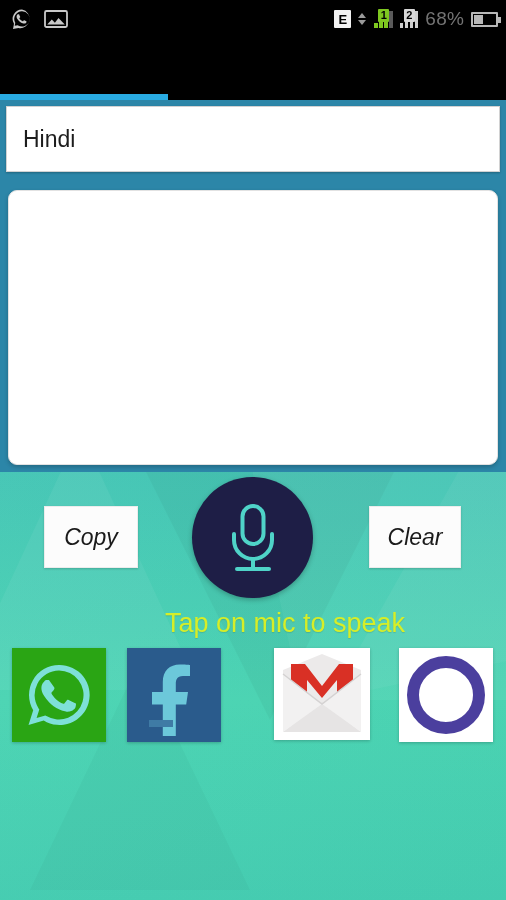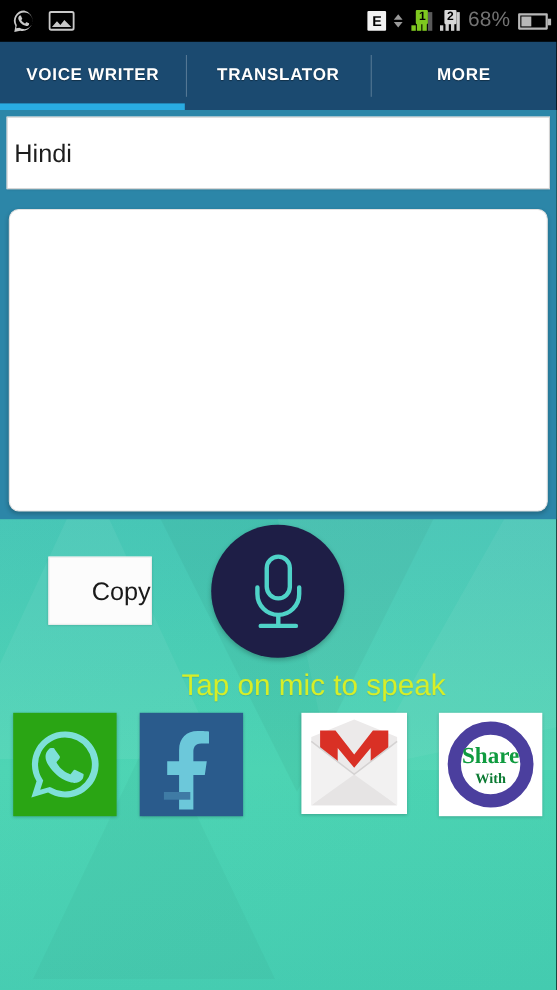--- a/index.html
+++ b/index.html
@@ -124,43 +124,44 @@
     position: absolute; left: 0; top: 100px;
     width: 506px; height: 372px;
     background: #2c86a8;
   }
   #lang-spinner {
     position: absolute; left: 6px; top: 106px;
     width: 494px; height: 66px;
     background: #ffffff;
     border: 1px solid #d2d2d2;
     display: flex; align-items: center;
-    padding-left: 6px;
+    padding-left: 16px;
     box-shadow: 0 1px 2px rgba(0,0,0,.25);
   }
   #lang-spinner .lang-label {
     color: #1d1d1d; font-size: 23px;
   }
   #textarea-box {
     position: absolute; left: 8px; top: 190px;
     width: 490px; height: 275px;
     background: #ffffff;
     border-radius: 9px;
     border: 1px solid #e2e2e2;
     box-shadow: 0 2px 4px rgba(0,0,0,.22);
   }
 
   
   .flat-btn {
     position: absolute;
     background: #fcfcfc;
     border: 1px solid #ececec;
-    display: flex; align-items: center; justify-content: flex-end;
+    display: flex; align-items: center; justify-content: center;
     color: #1a1a1a; font-size: 23px;
     box-shadow: 0 1px 2px rgba(0,0,0,.18);
+    font-style: italic;
   }
   #btn-copy  { left: 44px;  top: 506px; width: 94px; height: 62px; }
   #btn-clear { left: 369px; top: 506px; width: 92px; height: 62px; }
 
   #mic-button {
     position: absolute; left: 192px; top: 477px;
     width: 121px; height: 121px;
     background: #1e1e46;
     border-radius: 50%;
     display: flex; align-items: center; justify-content: center;
@@ -236,31 +237,20 @@
             <i class="dim" style="height:17px;background:#cfcfcf"></i>
         </div>
       </div>
       <span class="sb-text">68%</span>
       <div class="battery">
           <div class="fill"></div>
         </div>
     </div>
   </div>
 
-  <div id="tabbar">
-    <div class="tab">
-      <span>VOICE WRITER</span>
-    </div>
-    <div class="tab">
-      <span>TRANSLATOR</span>
-    </div>
-    <div class="tab">
-      <span>MORE</span>
-    </div>
-  </div>
   <div id="tab-underline"></div>
 
   <div id="content">
     <div class="poly p5"></div>
     <div class="poly p6"></div>
     <div class="poly p1"></div>
     <div class="poly p2"></div>
     <div class="poly p3"></div>
     <div class="poly p4"></div>
     <div class="poly p7"></div>
@@ -280,20 +270,23 @@
 
   <div id="mic-button">
     <svg width="72" height="80" viewBox="0 0 72 80">
       <rect x="25.5" y="8" width="21" height="38" rx="10.5" fill="none" stroke="#4fd3c8" stroke-width="4"></rect>
       <path d="M17 36v6a19 19 0 0 0 38 0v-6" fill="none" stroke="#4fd3c8" stroke-width="4" stroke-linecap="round"></path>
       <line x1="36" y1="61" x2="36" y2="70" stroke="#4fd3c8" stroke-width="4"></line>
       <line x1="20" y1="71" x2="52" y2="71" stroke="#4fd3c8" stroke-width="4" stroke-linecap="round"></line>
     </svg>
   </div>
 
+  <div class="flat-btn" id="btn-clear">
+    <span>Clear</span>
+  </div>
 
   <div id="hint-text">Tap on mic to speak</div>
 
   <div id="share-row">
 
     <div class="share-tile" id="tile-whatsapp">
       <svg width="80" height="80" viewBox="0 0 80 80">
         <path d="M40 10a30 30 0 0 0-25.8 45.3L9.5 70l15.2-4.6A30 30 0 1 0 40 10zm0 5.5a24.5 24.5 0 1 1-12.6 45.5l-1.1-.6-8.7 2.6 2.7-8.4-.7-1.2A24.5 24.5 0 0 1 40 15.5z" fill="#7ee0d8"></path>
         <path d="M31 26.5c-.6-1.3-1.2-1.3-1.8-1.4h-1.5c-.6 0-1.5.2-2.3 1.1-.8.9-3 2.9-3 7s3.1 8.1 3.5 8.7c.4.6 6 9.2 14.6 12.6 7.2 2.8 8.7 2.2 10.2 2.1 1.6-.2 5-2 5.7-4 .7-2 .7-3.7.5-4l-2.2-1.1-5.1-2.5c-.7-.3-1.2-.4-1.7.3l-2.4 3c-.4.6-.9.7-1.7.2-.8-.4-3.5-1.3-6.6-4.1-2.5-2.2-4.1-4.9-4.6-5.7-.4-.8 0-1.2.4-1.6l1.4-1.6c.4-.5.6-.9.9-1.5.3-.6.1-1.1 0-1.6z" fill="#7ee0d8"></path>
       </svg>
@@ -315,20 +308,16 @@
         <path d="M6 22 L45 52 L6 80 Z" fill="#f2f1f1"></path>
         <path d="M84 22 L45 52 L84 80 Z" fill="#f2f1f1"></path>
         <path d="M6 22 L45 52 L84 22" fill="none" stroke="#d4d2d2" stroke-width="1.4"></path>
       </svg>
     </div>
 
     <div class="share-tile" id="tile-sharewith">
       <svg width="88" height="88" viewBox="0 0 88 88" style="position:absolute">
         <circle cx="44" cy="44" r="33" fill="none" stroke="#4b3f9e" stroke-width="12"></circle>
       </svg>
-      <div class="sw-text" style="position:relative">
-        <span class="sw-share">Share</span>
-        <span class="sw-with">With</span>
-      </div>
     </div>
 
   </div>
 </div>
 
 </body></html>

